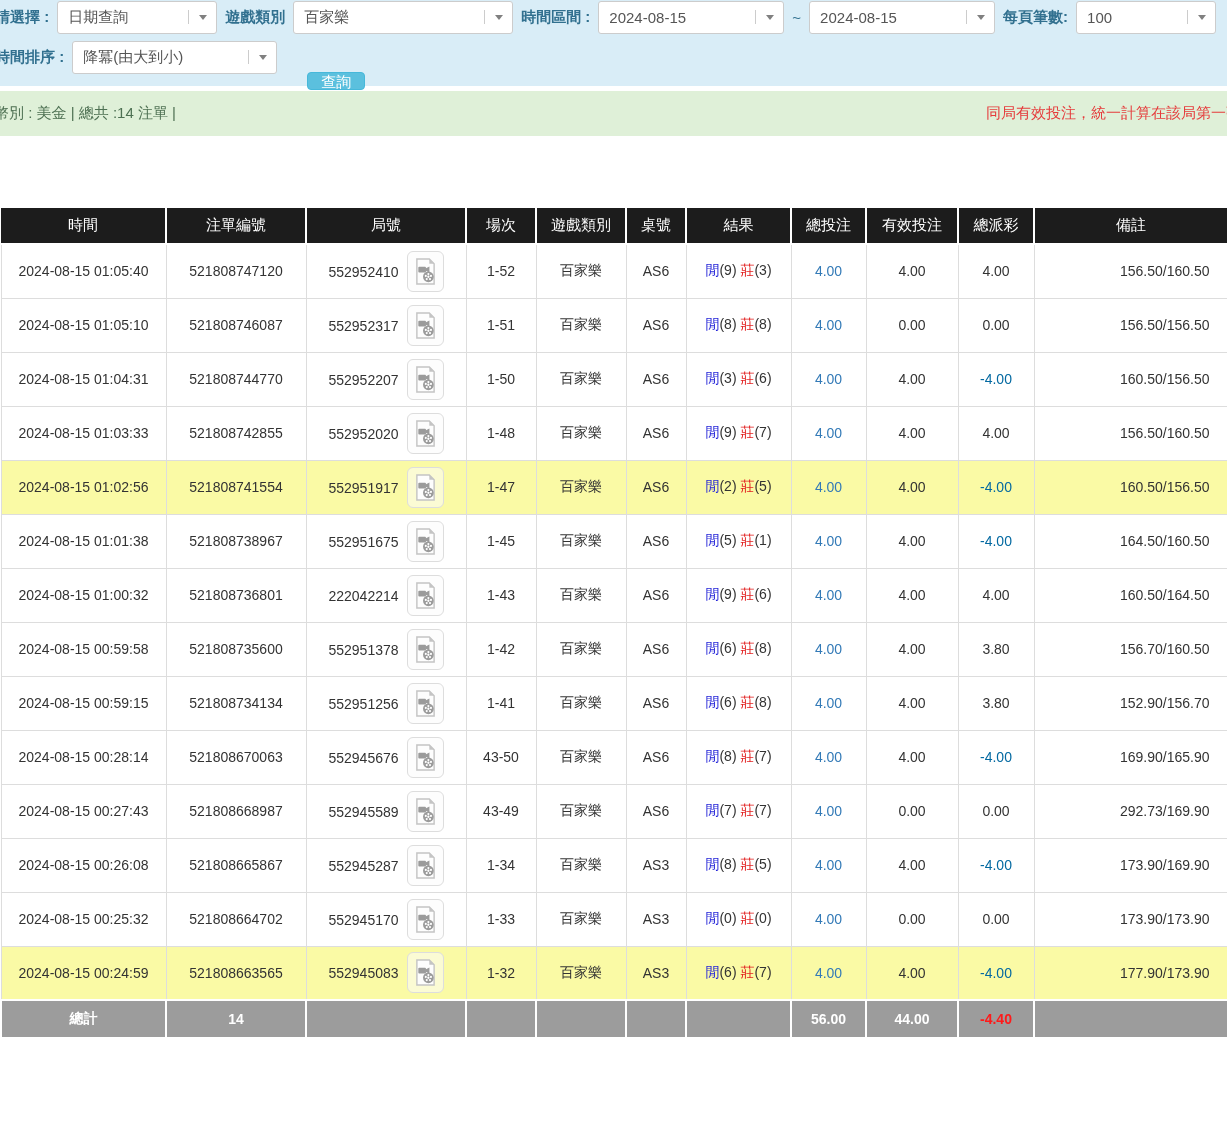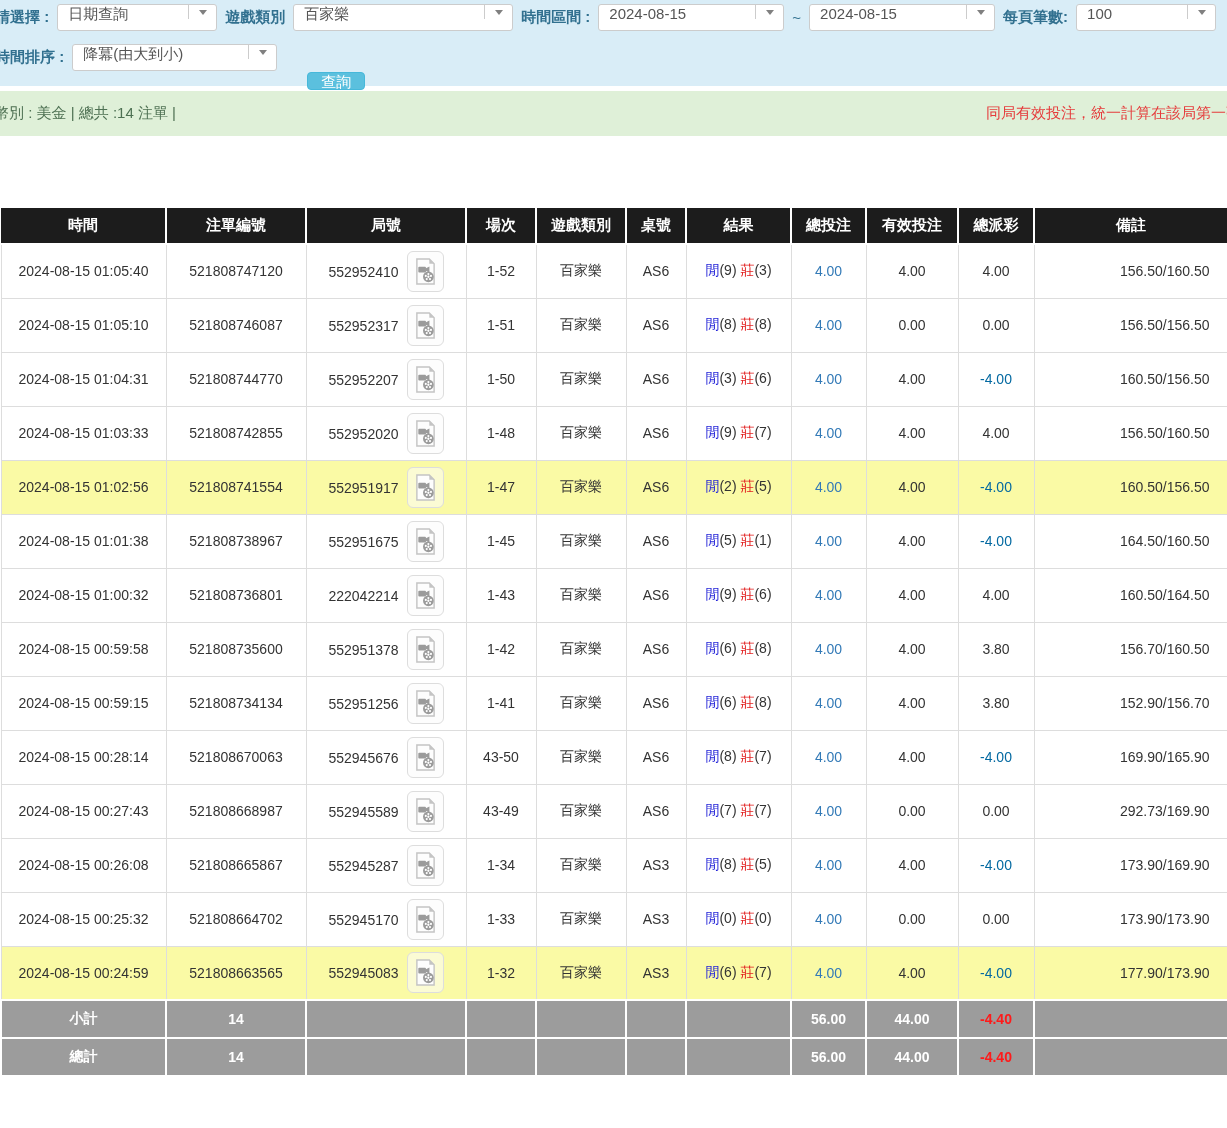--- a/index.html
+++ b/index.html
@@ -6,22 +6,22 @@
   html,body { width: 1227px; height: 1128px; overflow: hidden; background: #fff;
               font-family: "Liberation Sans", sans-serif; }
 
   
   .filterbar { background: #d9edf7; padding: 0 0 12px 0; }
   .frow { display: flex; align-items: center; gap: 8px; margin-left: -5px; }
   .frow1 { height: 34px; }
   .frow2 { height: 34px; margin-top: 6px; }
   .flabel { color: #31708f; font-weight: bold; font-size: 15px; white-space: nowrap; }
   .tilde { color: #31708f; font-size: 15px; }
-  .select { background: #fff; border: 1px solid #ccc; border-radius: 3px; height: 27px;
-            display: flex; align-items: flex-start; cursor: pointer; gap: 38px; }
+  .select { background: #fff; border: 1px solid #ccc; border-radius: 3px; height: 33px;
+            display: flex; align-items: center; cursor: pointer; gap: 38px; }
   .select .val { flex: 1; display: flex; align-items: center; padding: 0 10px;
                  font-size: 15px; color: #555; white-space: nowrap; overflow: hidden; }
   .select .arrow { width: 28px; border-left: 1px solid #ccc; display: flex;
                    align-items: center; justify-content: center; }
   .select .arrow::after { content: ''; width: 0; height: 0;
                           border: 4px solid transparent; border-top: 5px solid #808080;
                           margin-top: 5px; }
   .w160 { width: 160px; } .w220 { width: 220px; } .w186 { width: 186px; }
   .w140 { width: 140px; } .w205 { width: 205px; }
   .btn-query { background: #5bc0de; border: 1px solid #46b8da; color: #fff;
@@ -33,21 +33,21 @@
              display: flex; align-items: center; justify-content: space-between;
              white-space: nowrap; overflow: hidden; }
   .summary .left  { color: #4e7153; font-size: 15px; margin-left: -6px; }
   .summary .right { color: #e53c3c; font-size: 15px; margin-right: -14px; }
 
   .gap { height: 72px; background: #fff; }
 
   
   table { border-collapse: collapse; table-layout: fixed; width: 1227px; font-size: 14px; }
   thead th { background: #1c1c1c; color: #fff; height: 36px; font-size: 15px;
-             font-weight: bold; border-right: 2px solid #fff; border-bottom: 2px solid #fff;
+             font-weight: normal; border-right: 2px solid #fff; border-bottom: 2px solid #fff;
              text-align: center; }
   tbody td { height: 54px; border: 1px solid #ddd; text-align: center;
              color: #333; background: #fff; }
   tbody tr.hl td { background: #fafaa5; }
   td.c-note { text-align: right; padding-right: 18px; }
   a.betlink { color: #337ab7; text-decoration: none; cursor: pointer; }
   .p { color: #2525d8; }
   .b { color: #e22222; }
   .neg { color: #0369a1; }
   .vid-btn { display: inline-flex; align-items: center; justify-content: center;
@@ -511,33 +511,20 @@
         <td>AS3</td>
         <td><span class="p">閒</span>(6) <span class="b">莊</span>(7)</td>
         <td><a class="betlink">4.00</a></td>
         <td>4.00</td>
         <td class="neg">-4.00</td>
         <td class="c-note">177.90/173.90</td>
       </tr>
     </tbody>
   <tfoot id="foot">
       <tr>
-        <td>小計</td>
-        <td>14</td>
-        <td></td>
-        <td></td>
-        <td></td>
-        <td></td>
-        <td></td>
-        <td>56.00</td>
-        <td>44.00</td>
-        <td class="neg">-4.40</td>
-        <td></td>
-      </tr>
-      <tr>
         <td>總計</td>
         <td>14</td>
         <td></td>
         <td></td>
         <td></td>
         <td></td>
         <td></td>
         <td>56.00</td>
         <td>44.00</td>
         <td class="neg">-4.40</td>

